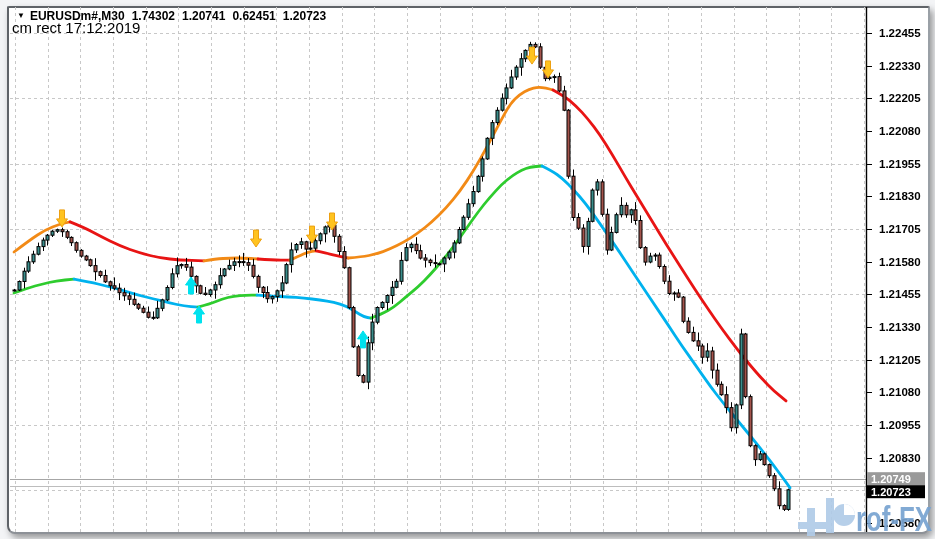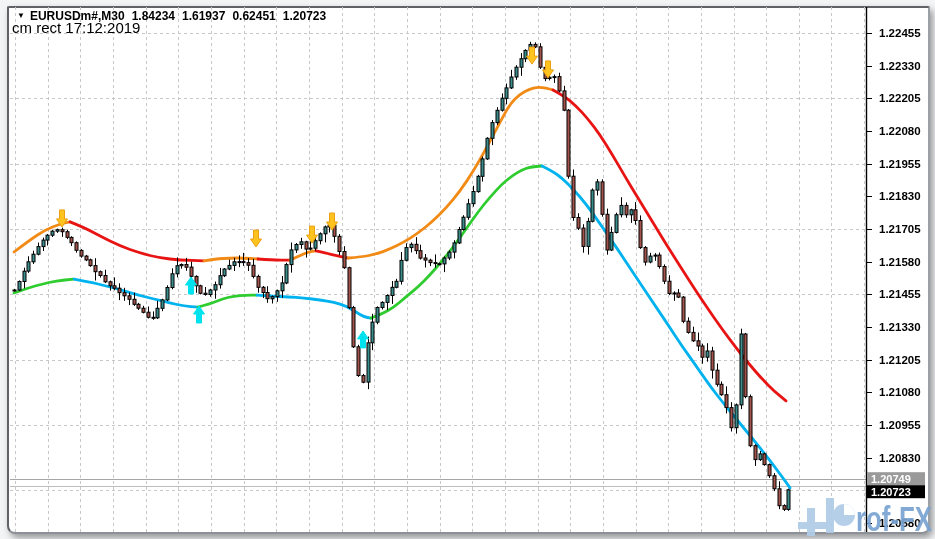--- a/index.html
+++ b/index.html
@@ -482,15 +482,15 @@
     </g>
     <g>
       <rect x="867" y="472.2" width="58" height="13" fill="#9a9a9a"></rect>
       <text x="871" y="482.7" fill="#ffffff" font-size="11" font-weight="bold" font-family="&quot;Liberation Sans&quot;,&quot;DejaVu Sans&quot;,sans-serif">1.20749</text>
       <rect x="867" y="485.2" width="58" height="13" fill="#000000"></rect>
       <text x="871" y="495.7" fill="#ffffff" font-size="11" font-weight="bold" font-family="&quot;Liberation Sans&quot;,&quot;DejaVu Sans&quot;,sans-serif">1.20723</text>
     </g>
   </svg>
 
 <div class="hdr">
-  <span class="caret">▼</span><span class="sym">EURUSDm#,M30</span><span class="num">1.84234</span><span class="num">1.61937</span><span class="num">0.62451</span><span class="num">1.20723</span>
+  <span class="caret">▼</span><span class="sym">EURUSDm#,M30</span><span class="num">1.74302</span><span class="num">1.20741</span><span class="num">0.62451</span><span class="num">1.20723</span>
 </div>
 <div class="sub">cm rect 17:12:2019</div>
 
 </body></html>

